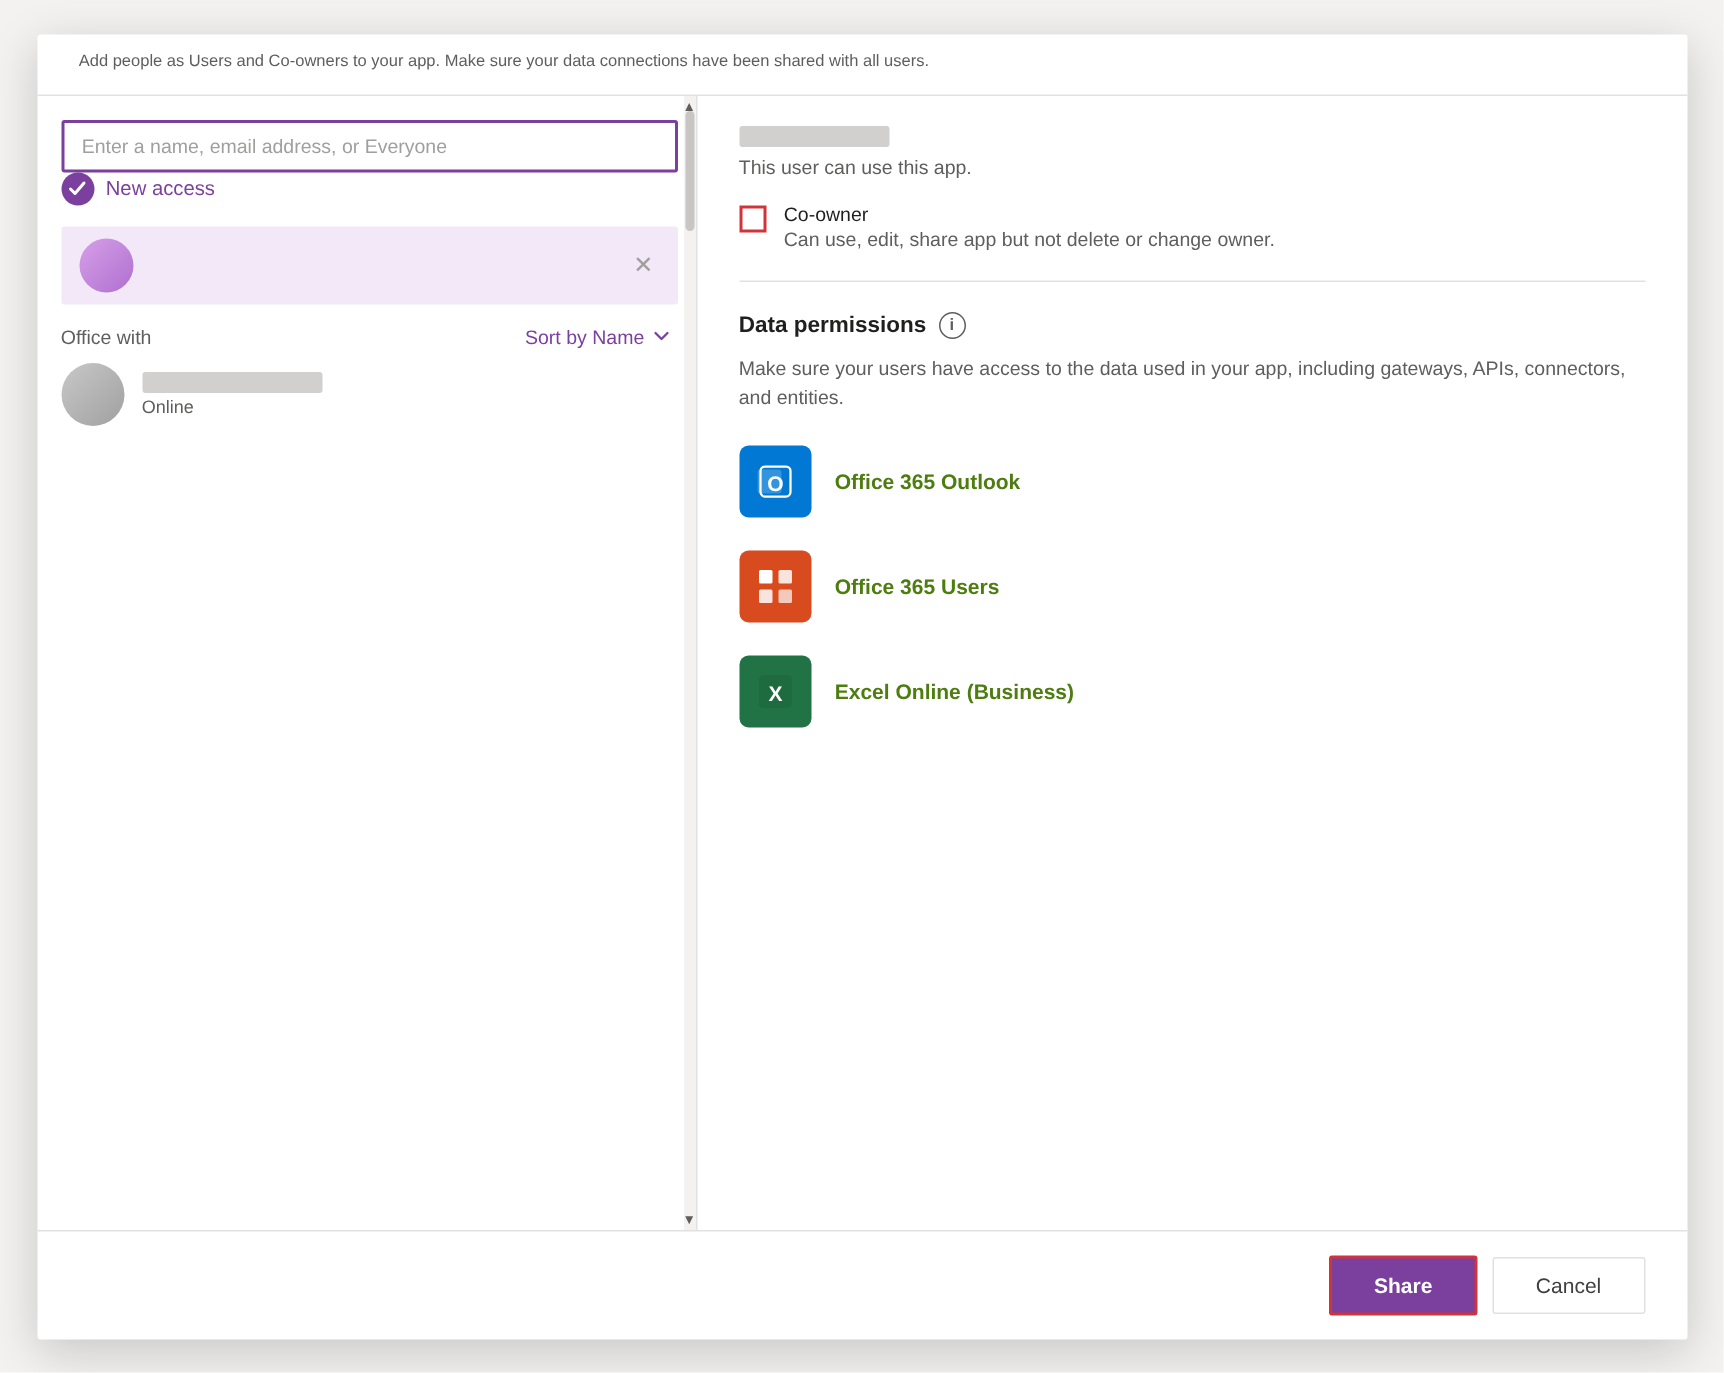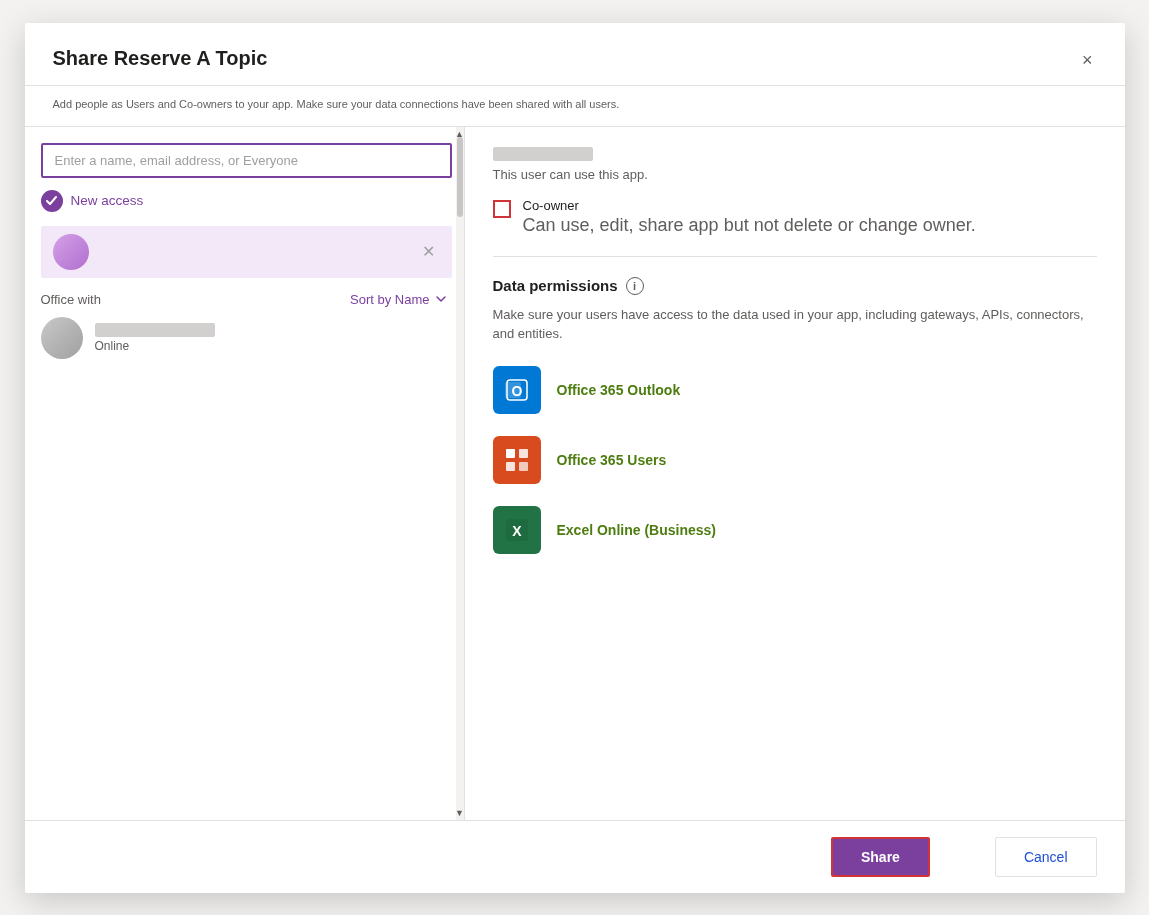--- a/index.html
+++ b/index.html
@@ -63,21 +63,20 @@
       position: relative;
     }
     .left-scroll-area {
       flex: 1;
       overflow-y: auto;
       padding: 16px 0 16px 16px;
     }
     .search-input-wrapper {
       position: relative;
       margin-right: 12px;
-      margin-bottom: 12px;
     }
     .search-input {
       width: 100%;
       border: 2px solid #7b3f9e;
       padding: 8px 12px;
       font-size: 13px;
       color: #a19f9d;
       outline: none;
       border-radius: 2px;
     }
@@ -242,21 +241,21 @@
       -webkit-appearance: none;
     }
     .coowner-label-group {}
     .coowner-label {
       font-size: 13px;
       color: #201f1e;
       font-weight: 500;
     }
     .coowner-desc {
       color: #605e5c;
-      font-size: 18px;
+      font-size: 13px;
       margin-top: 2px;
     }
     .divider {
       border: none;
       border-top: 1px solid #e1e1e1;
       margin: 20px 0;
     }
     .data-permissions-header {
       display: flex;
       align-items: center;
@@ -311,55 +310,51 @@
       font-weight: 600;
       color: #4d7c0f;
     }
 
     
     .dialog-footer {
       padding: 16px 28px;
       border-top: 1px solid #e1e1e1;
       display: flex;
       justify-content: flex-end;
-      gap: 26px;
+      gap: 10px;
+      align-items: center;
     }
     .btn-share {
       background: #7b3f9e;
       color: #fff;
       border: 2px solid #d13438;
       padding: 10px 28px;
       font-size: 14px;
       font-weight: 600;
       cursor: pointer;
       border-radius: 2px;
       min-width: 90px;
     }
     .btn-cancel {
       background: #fff;
-      color: #1d4ed8;
+      color: #404040;
       border: 1px solid #e1e1e1;
       padding: 10px 28px;
       font-size: 14px;
       font-weight: 400;
       cursor: pointer;
       border-radius: 2px;
       min-width: 90px;
-      margin-left: 39px;
     }
   </style>
 </head>
 <body>
 
 <div class="dialog">
 
-  <div class="dialog-header">
-    <span class="dialog-title">Share Reserve A Topic</span>
-    <button class="close-btn">×</button>
-  </div>
   <div class="dialog-subtitle">Add people as Users and Co-owners to your app. Make sure your data connections have been shared with all users.</div>
 
   <div class="dialog-body">
 
     <div class="left-panel">
       <div class="left-scroll-area">
 
         <div class="search-input-wrapper">
           <input class="search-input" type="text" placeholder="Enter a name, email address, or Everyone" style="">
         </div>

